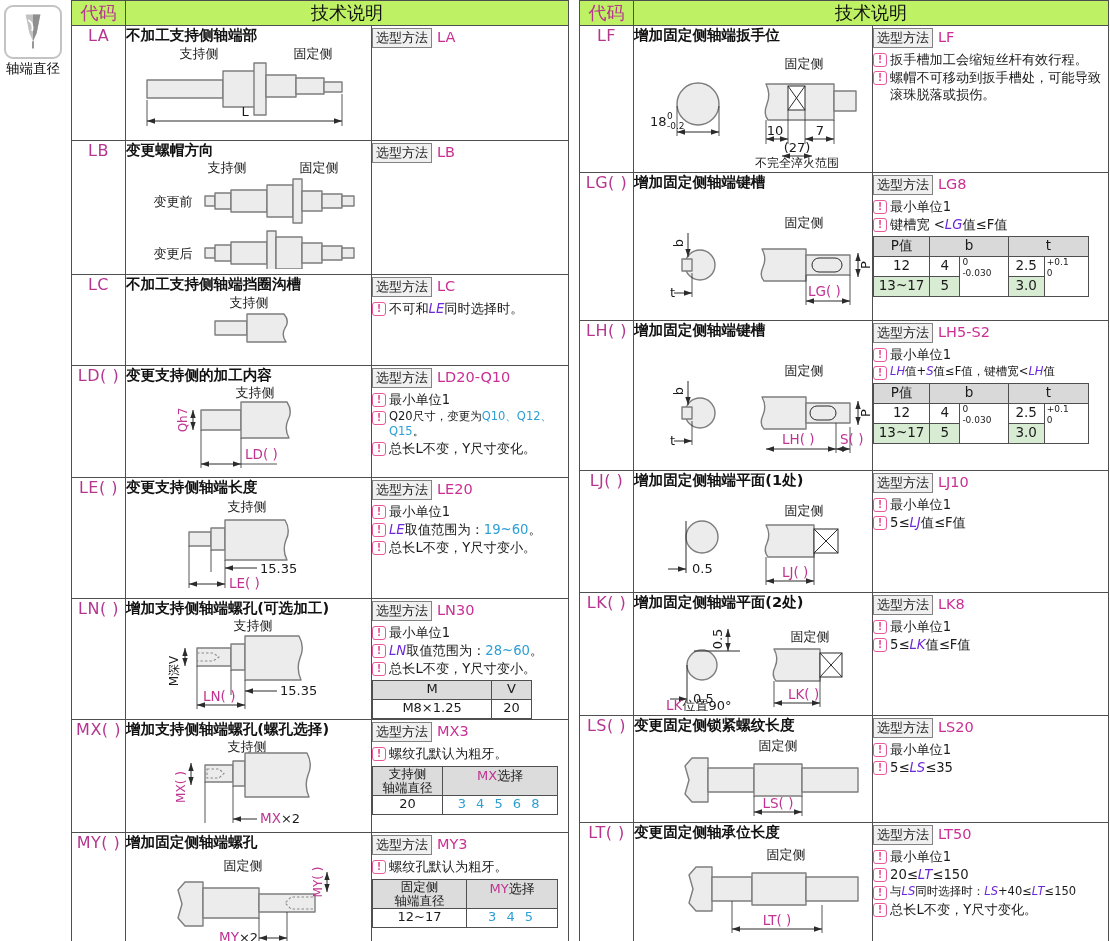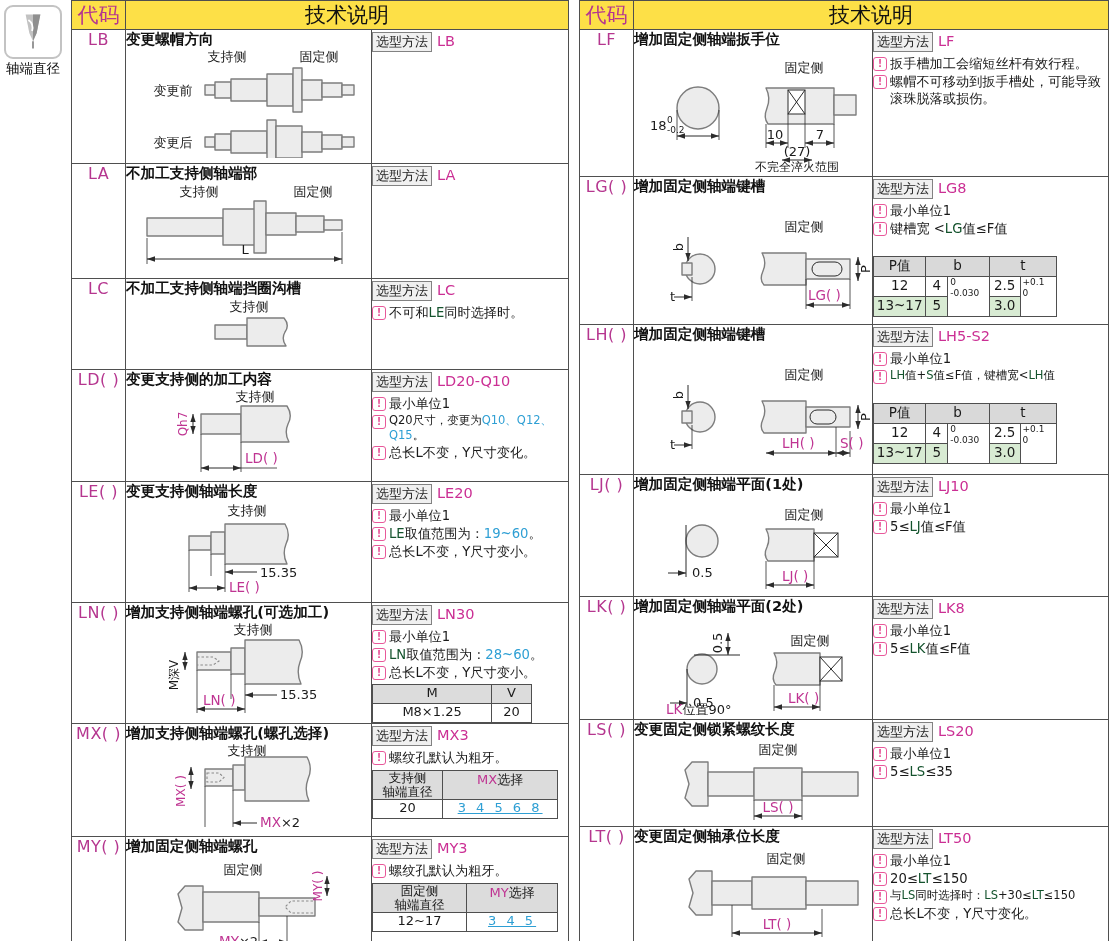--- a/index.html
+++ b/index.html
@@ -10,21 +10,21 @@
   }
   
   .opt-box{position:absolute;left:4px;top:5px;width:54px;height:50px;
     border:2.5px solid #c3c3c3;border-radius:9px;background:#fff;
     display:flex;align-items:center;justify-content:center;}
   .opt-label{position:absolute;left:0;top:60px;width:66px;text-align:center;
     font-size:13.5px;color:#111;}
   
   table.main{position:absolute;top:0;border-collapse:collapse;table-layout:fixed;}
   table.main td,table.main th{border:1px solid #4f4f4f;padding:0;vertical-align:top;overflow:hidden;}
-  table.main tr.hd th{background:#fde047;font-weight:normal;font-size:21px;
+  table.main tr.hd th{background:#bef264;font-weight:normal;font-size:18px;
     text-align:center;vertical-align:middle;color:#111;}
   table.main tr.hd th.code-h{color:#b5368f;}
   #tL{left:71px;width:497px;}
   #tR{left:579px;width:529px;}
   td.code{ text-align:center;vertical-align:middle;color:#b5368f;font-size:16px;letter-spacing:.5px;}
   td.desc{padding:2px 3px;}
   td.nts{padding:3px 5px 0 6px;}
   .title{font-weight:bold;font-size:14.6px;line-height:1.25;color:#111;}
   svg.diag{display:block;margin:0 auto;}
   
@@ -32,31 +32,31 @@
   .mbox{display:inline-block;border:1px solid #828282;background:#f0f0f0;
     padding:0 3px;font-size:13px;line-height:18px;color:#222;}
   .mval{color:#cb2f94;font-size:14.5px;margin-left:5px;}
   
   .note{display:flex;align-items:flex-start;font-size:13.2px;line-height:1.3;
     margin:1px 0;color:#1a1a1a;}
   .note.small{font-size:11.5px;}
   .wi{flex:0 0 auto;width:12px;height:12px;border:1.5px solid #e8589a;border-radius:3px;
     color:#e8589a;font-weight:bold;font-size:10px;line-height:12px;text-align:center;
     margin:2px 3px 0 0;}
-  .nb .m{color:#14532d;} .nb .b{color:#2e9fd4;} .nb .k{color:#1a1a1a;}
+  .nb .m{color:#6d28d9;font-style:italic;} .nb .b{color:#2e9fd4;} .nb .k{color:#1a1a1a;}
   
   table.mini{border-collapse:collapse;margin-top:3px;width:160px;font-size:13px;}
   table.mini th,table.mini td{border:1px solid #4f4f4f;text-align:center;padding:0 2px;height:18px;}
   table.mini th{background:#dcdcdc;font-weight:normal;}
-  table.mini td.blue{color:#2e9fd4;letter-spacing:3px;text-decoration:underline;}
+  table.mini td.blue{color:#2e9fd4;letter-spacing:3px;}
   table.mini th .two{display:block;line-height:1.12;font-size:12.5px;}
   table.mini .m{color:#bf3492;}
   table.mini.sel{width:186px;}
   
-  table.kw{border-collapse:collapse;margin-top:19px;width:184px;font-size:13.5px;}
+  table.kw{border-collapse:collapse;margin-top:3px;width:216px;font-size:13.5px;}
   table.kw th,table.kw td{border:1px solid #4f4f4f;text-align:center;padding:0;height:19px;}
   table.kw th{background:#d9d9d9;font-weight:normal;}
   table.kw td.tol{font-size:9px;line-height:1.15;text-align:left;padding-left:2px;background:#fff;}
   table.kw tr.g td{background:#d8ebd3;}
   
   svg text{font-size:13px;fill:#1a1a1a;}
   svg .ct{text-anchor:middle;}
   svg .mgt{fill:#bf3492;font-size:13.5px;}
   svg .smt{font-size:9px;}
   svg .qt{font-size:12px;}
@@ -91,20 +91,47 @@
 <table class="main" id="tL">
 <colgroup>
       <col style="width:54px">
       <col style="width:246px">
       <col style="width:197px">
     </colgroup>
 <tbody>
       <tr class="hd" style="height:25px">
   <th class="code-h">代码</th>
   <th colspan="2">技术说明</th>
+</tr>
+
+<tr style="height:115px">
+  <td class="code">LA</td>
+  <td class="desc">
+    <div class="title">不加工支持侧轴端部</div>
+    <svg class="diag" width="243" height="88" viewBox="0 0 243 88">
+      <text x="72" y="14" class="ct">支持侧</text>
+      <text x="186" y="14" class="ct">固定侧</text>
+      <rect class="shp" x="20" y="36" width="76" height="18"></rect>
+      <rect class="shp" x="96" y="27" width="32" height="36"></rect>
+      <rect class="shp" x="127" y="19" width="12" height="52"></rect>
+      <rect class="shp" x="139" y="31" width="30" height="22"></rect>
+      <rect class="shp" x="169" y="34" width="28" height="16"></rect>
+      <rect class="shp" x="197" y="38" width="18" height="10"></rect>
+      <line class="ex" x1="20" y1="56" x2="20" y2="82"></line>
+      <line class="ex" x1="215" y1="50" x2="215" y2="82"></line>
+      <line class="dl" x1="20" y1="77" x2="215" y2="77"></line>
+      <text x="118" y="72" class="ct">L</text>
+    </svg>
+  </td>
+  <td class="nts">
+    <div class="method">
+      <span class="mbox">选型方法</span><span class="mval">LA</span>
+    </div>
+    <div class="notes"></div>
+  </td>
 </tr>
 
 <tr style="height:134px">
   <td class="code">LB</td>
   <td class="desc">
     <div class="title">变更螺帽方向</div>
     <svg class="diag" width="243" height="110" viewBox="0 0 243 110">
       <text x="100" y="13" class="ct">支持侧</text>
       <text x="192" y="13" class="ct">固定侧</text>
       <text x="46" y="47" class="ct">变更前</text>
@@ -123,47 +150,20 @@
             <rect class="shp" x="140" y="72" width="9" height="44"></rect>
       <rect class="shp" x="149" y="78" width="26" height="32"></rect>
             <rect class="shp" x="175" y="84" width="20" height="20"></rect>
       <rect class="shp" x="195" y="87" width="20" height="14"></rect>
             <rect class="shp" x="215" y="89" width="12" height="10"></rect>
     </svg>
   </td>
   <td class="nts">
     <div class="method">
       <span class="mbox">选型方法</span><span class="mval">LB</span>
-    </div>
-    <div class="notes"></div>
-  </td>
-</tr>
-
-<tr style="height:115px">
-  <td class="code">LA</td>
-  <td class="desc">
-    <div class="title">不加工支持侧轴端部</div>
-    <svg class="diag" width="243" height="88" viewBox="0 0 243 88">
-      <text x="72" y="14" class="ct">支持侧</text>
-      <text x="186" y="14" class="ct">固定侧</text>
-      <rect class="shp" x="20" y="36" width="76" height="18"></rect>
-      <rect class="shp" x="96" y="27" width="32" height="36"></rect>
-      <rect class="shp" x="127" y="19" width="12" height="52"></rect>
-      <rect class="shp" x="139" y="31" width="30" height="22"></rect>
-      <rect class="shp" x="169" y="34" width="28" height="16"></rect>
-      <rect class="shp" x="197" y="38" width="18" height="10"></rect>
-      <line class="ex" x1="20" y1="56" x2="20" y2="82"></line>
-      <line class="ex" x1="215" y1="50" x2="215" y2="82"></line>
-      <line class="dl" x1="20" y1="77" x2="215" y2="77"></line>
-      <text x="118" y="72" class="ct">L</text>
-    </svg>
-  </td>
-  <td class="nts">
-    <div class="method">
-      <span class="mbox">选型方法</span><span class="mval">LA</span>
     </div>
     <div class="notes"></div>
   </td>
 </tr>
 
 <tr style="height:91px">
   <td class="code">LC</td>
   <td class="desc">
     <div class="title">不加工支持侧轴端挡圈沟槽</div>
     <svg class="diag" width="243" height="56" viewBox="0 0 243 56">
@@ -757,21 +757,21 @@
             <div class="note">
               <span class="wi">!</span>
               <span class="nb"><span class="k">最小单位1</span></span>
             </div>
             <div class="note">
               <span class="wi">!</span>
               <span class="nb"><span class="k">20≤</span><span class="m">LT</span><span class="k">≤150</span></span>
             </div>
             <div class="note small">
               <span class="wi">!</span>
-              <span class="nb"><span class="k">与</span><span class="m">LS</span><span class="k">同时选择时：</span><span class="m">LS</span><span class="k">+30≤</span><span class="m">LT</span><span class="k">≤150</span></span>
+              <span class="nb"><span class="k">与</span><span class="m">LS</span><span class="k">同时选择时：</span><span class="m">LS</span><span class="k">+40≤</span><span class="m">LT</span><span class="k">≤150</span></span>
             </div>
             <div class="note">
               <span class="wi">!</span>
               <span class="nb"><span class="k">总长L不变，Y尺寸变化。</span></span>
             </div>
           </div>
   </td>
 </tr>
 </tbody>
   </table>

